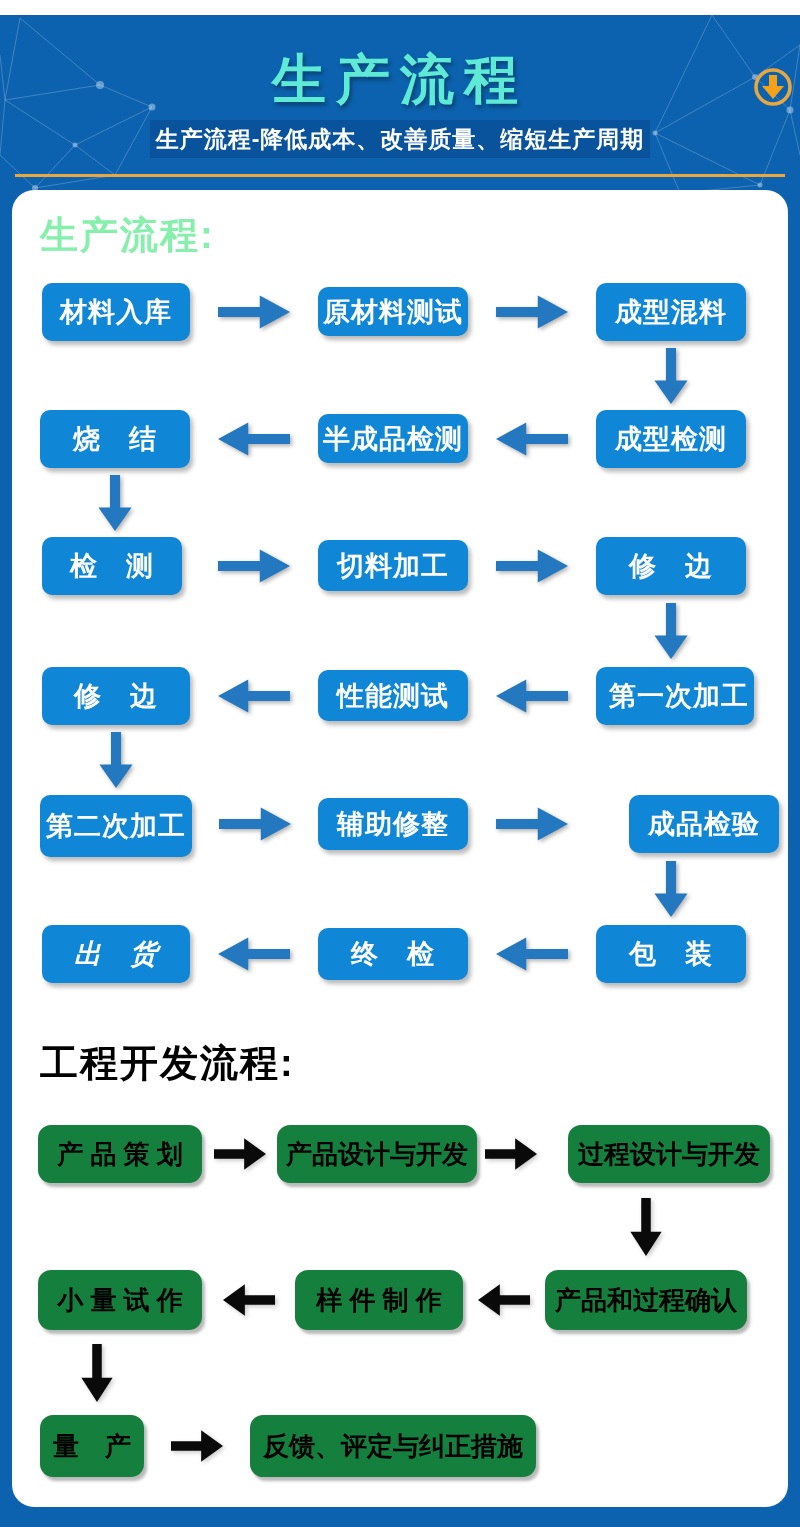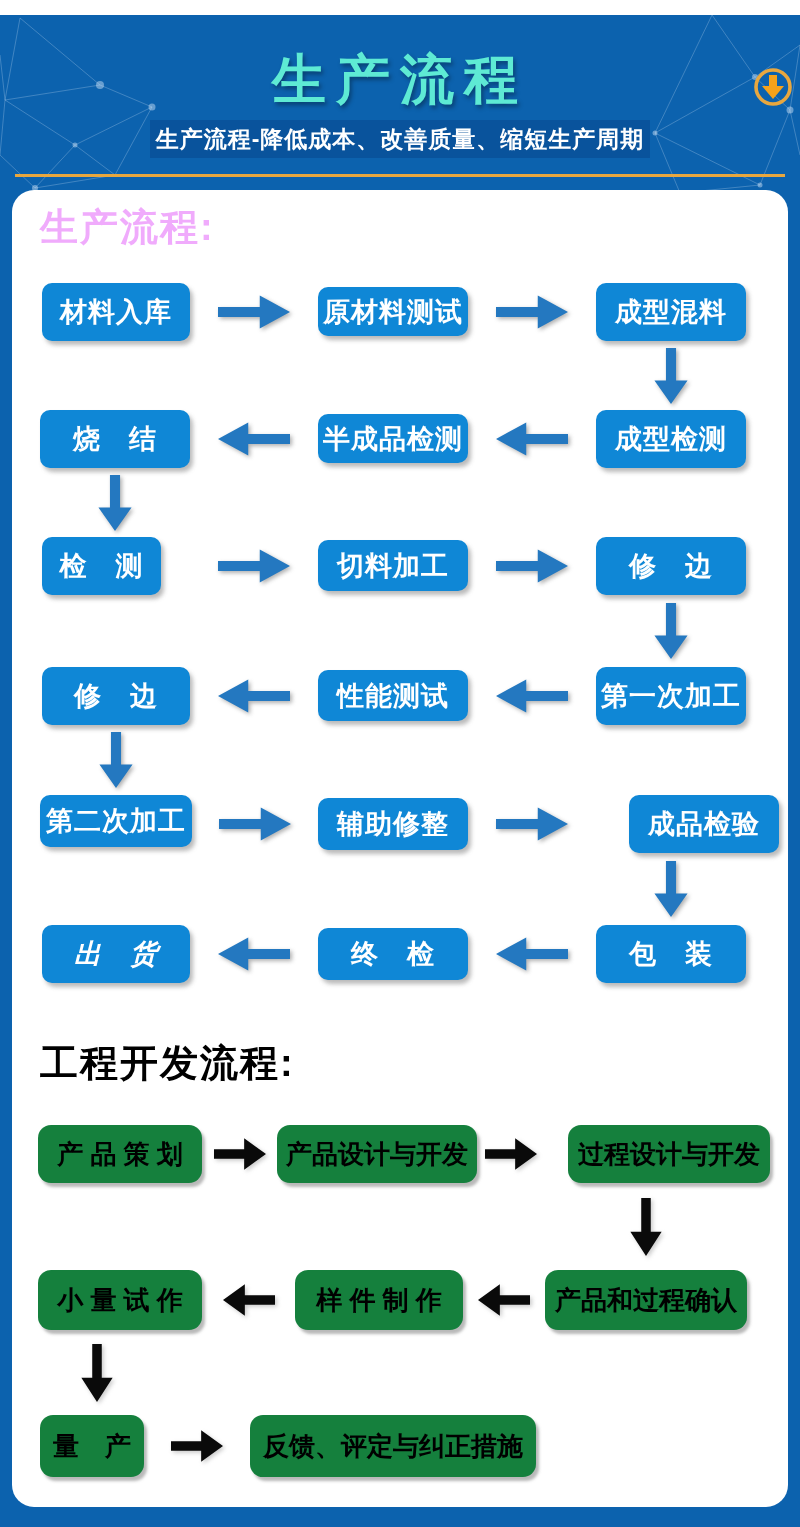--- a/index.html
+++ b/index.html
@@ -9,21 +9,21 @@
   .net-pattern{position:absolute;left:0;top:15px;width:800px;height:175px;pointer-events:none;}
   .page-title{position:absolute;left:0;top:44px;width:800px;text-align:center;color:#5eead4;
     font-size:54px;font-weight:bold;letter-spacing:10px;text-shadow:2px 3px 4px rgba(0,0,0,.35);}
   .dl-icon{position:absolute;left:751px;top:65px;width:44px;height:44px;cursor:pointer;}
   .subtitle-band{position:absolute;left:150px;top:120px;width:500px;height:38px;background:#09539C;}
   .subtitle{position:absolute;left:0;top:120px;width:800px;height:38px;line-height:38px;
     text-align:center;color:#ffffff;font-size:23px;font-weight:bold;letter-spacing:1px;}
   .gold-line{position:absolute;left:15px;top:174px;width:770px;height:3px;background:#E8A73F;}
   .card{position:absolute;left:12px;top:190px;width:776px;height:1317px;background:#ffffff;border-radius:22px;}
   .section-heading{position:absolute;left:40px;font-size:38px;font-weight:bold;letter-spacing:2px;}
-  .heading-blue{top:202px;color:#f0abfc;}
+  .heading-blue{top:210px;color:#86efac;}
   .heading-black{top:1038px;color:#000000;}
   .box{position:absolute;display:flex;align-items:center;justify-content:center;
     font-weight:bold;text-align:center;white-space:nowrap;}
   .box.blue{background:#0F87D6;color:#ffffff;border-radius:10px;font-size:27px;letter-spacing:1px;
     box-shadow:3px 4px 4px rgba(105,105,105,.45);}
   .box.green{background:#15803d;color:#000000;border-radius:13px;font-size:26px;
     box-shadow:3px 4px 3px rgba(115,115,115,.5);}
   svg.arrow{position:absolute;overflow:visible;}
   svg.arrow.blue{filter:drop-shadow(2px 2px 2px rgba(80,80,80,.45));}
   svg.arrow.green{filter:drop-shadow(2px 2px 2px rgba(125,125,125,.4));}
@@ -95,45 +95,45 @@
       <div class="box blue" style="left: 596px; top: 410px; width: 150px; height: 58px;">成型检测</div>
       <svg class="arrow blue" viewBox="0 0 100 50" preserveAspectRatio="none" style="left: 218px; top: 421px; width: 72px; height: 36px;">
         <polygon points="100,18 42,18 42,2 0,25 42,48 42,32 100,32" fill="#2478C0"></polygon>
       </svg>
       <svg class="arrow blue" viewBox="0 0 100 50" preserveAspectRatio="none" style="left: 496px; top: 421px; width: 72px; height: 36px;">
         <polygon points="100,18 42,18 42,2 0,25 42,48 42,32 100,32" fill="#2478C0"></polygon>
       </svg>
       <svg class="arrow blue" viewBox="0 0 50 100" preserveAspectRatio="none" style="left: 97px; top: 474.5px; width: 36px; height: 56px;">
         <polygon points="18,0 32,0 32,58 48,58 25,100 2,58 18,58" fill="#2478C0"></polygon>
       </svg>
-      <div class="box blue" style="left: 42px; top: 537px; width: 119px; height: 58px;">检　测</div>
+      <div class="box blue" style="left: 42px; top: 537px; width: 140px; height: 58px;">检　测</div>
       <div class="box blue" style="left: 318px; top: 540px; width: 150px; height: 51px;">切料加工</div>
       <div class="box blue" style="left: 596px; top: 537px; width: 150px; height: 58px;">修　边</div>
       <svg class="arrow blue" viewBox="0 0 100 50" preserveAspectRatio="none" style="left: 218px; top: 548px; width: 72px; height: 36px;">
         <polygon points="0,18 58,18 58,2 100,25 58,48 58,32 0,32" fill="#2478C0"></polygon>
       </svg>
       <svg class="arrow blue" viewBox="0 0 100 50" preserveAspectRatio="none" style="left: 496px; top: 548px; width: 72px; height: 36px;">
         <polygon points="0,18 58,18 58,2 100,25 58,48 58,32 0,32" fill="#2478C0"></polygon>
       </svg>
       <svg class="arrow blue" viewBox="0 0 50 100" preserveAspectRatio="none" style="left: 653px; top: 603px; width: 36px; height: 56px;">
         <polygon points="18,0 32,0 32,58 48,58 25,100 2,58 18,58" fill="#2478C0"></polygon>
       </svg>
       <div class="box blue" style="left: 42px; top: 667px; width: 148px; height: 58px;">修　边</div>
       <div class="box blue" style="left: 318px; top: 670px; width: 150px; height: 51px;">性能测试</div>
-      <div class="box blue" style="left: 596px; top: 667px; width: 150px; height: 58px;">第一次加工</div>
+      <div class="box blue" style="left: 596px; top: 667px; width: 150px; height: 58px; padding-left: 8px;">第一次加工</div>
       <svg class="arrow blue" viewBox="0 0 100 50" preserveAspectRatio="none" style="left: 218px; top: 678px; width: 72px; height: 36px;">
         <polygon points="100,18 42,18 42,2 0,25 42,48 42,32 100,32" fill="#2478C0"></polygon>
       </svg>
       <svg class="arrow blue" viewBox="0 0 100 50" preserveAspectRatio="none" style="left: 496px; top: 678px; width: 72px; height: 36px;">
         <polygon points="100,18 42,18 42,2 0,25 42,48 42,32 100,32" fill="#2478C0"></polygon>
       </svg>
       <svg class="arrow blue" viewBox="0 0 50 100" preserveAspectRatio="none" style="left: 98px; top: 732px; width: 36px; height: 56px;">
         <polygon points="18,0 32,0 32,58 48,58 25,100 2,58 18,58" fill="#2478C0"></polygon>
       </svg>
-      <div class="box blue" style="left: 40px; top: 795px; width: 152px; height: 52px;">第二次加工</div>
+      <div class="box blue" style="left: 40px; top: 795px; width: 152px; height: 62px;">第二次加工</div>
       <div class="box blue" style="left: 318px; top: 798px; width: 150px; height: 52px;">辅助修整</div>
       <div class="box blue" style="left: 596px; top: 795px; width: 150px; height: 58px; margin-left: 33px;">成品检验</div>
       <svg class="arrow blue" viewBox="0 0 100 50" preserveAspectRatio="none" style="left: 219px; top: 806px; width: 72px; height: 36px;">
         <polygon points="0,18 58,18 58,2 100,25 58,48 58,32 0,32" fill="#2478C0"></polygon>
       </svg>
       <svg class="arrow blue" viewBox="0 0 100 50" preserveAspectRatio="none" style="left: 496px; top: 806px; width: 72px; height: 36px;">
         <polygon points="0,18 58,18 58,2 100,25 58,48 58,32 0,32" fill="#2478C0"></polygon>
       </svg>
       <svg class="arrow blue" viewBox="0 0 50 100" preserveAspectRatio="none" style="left: 653px; top: 861px; width: 36px; height: 56px;">
         <polygon points="18,0 32,0 32,58 48,58 25,100 2,58 18,58" fill="#2478C0"></polygon>

